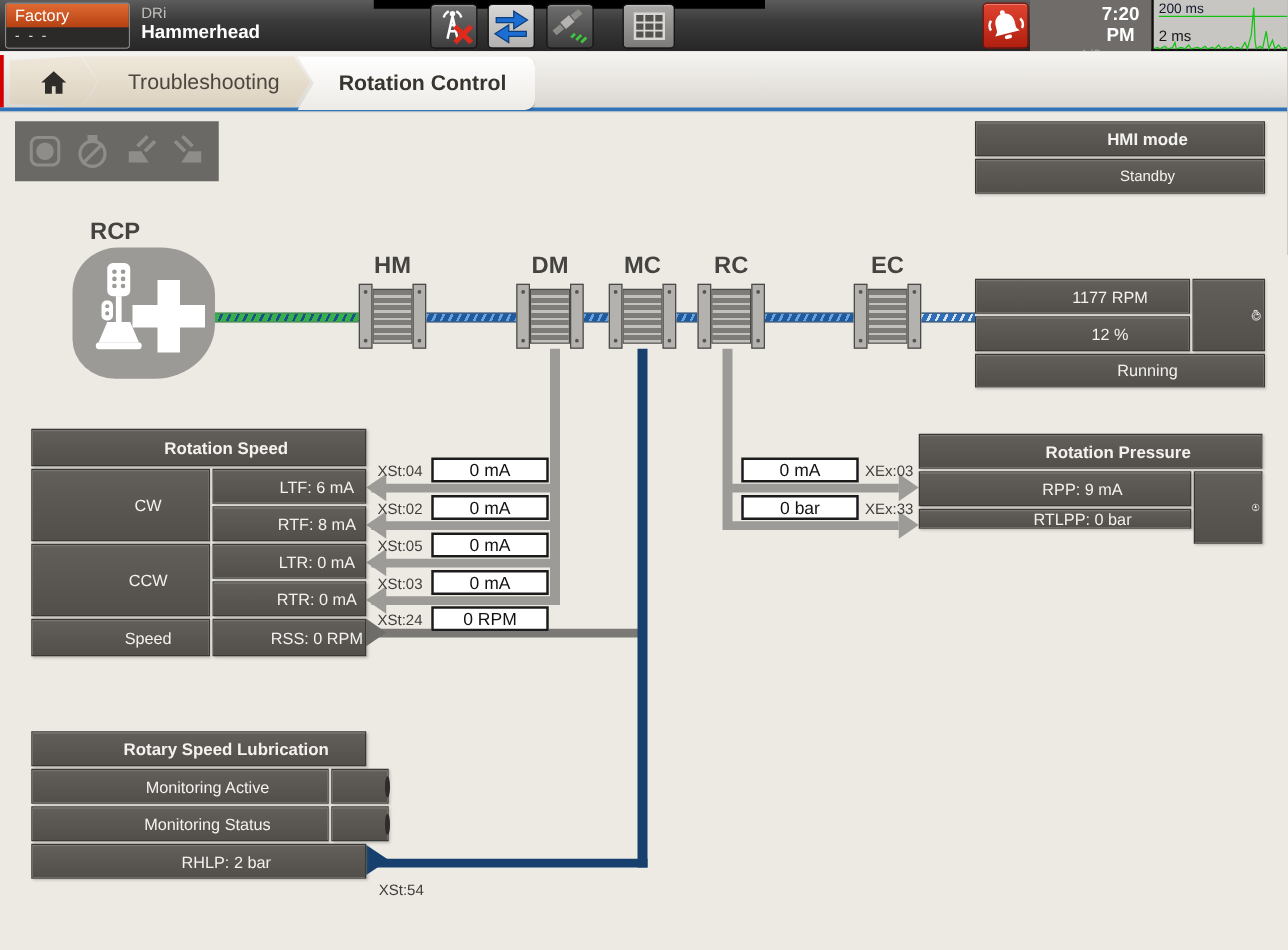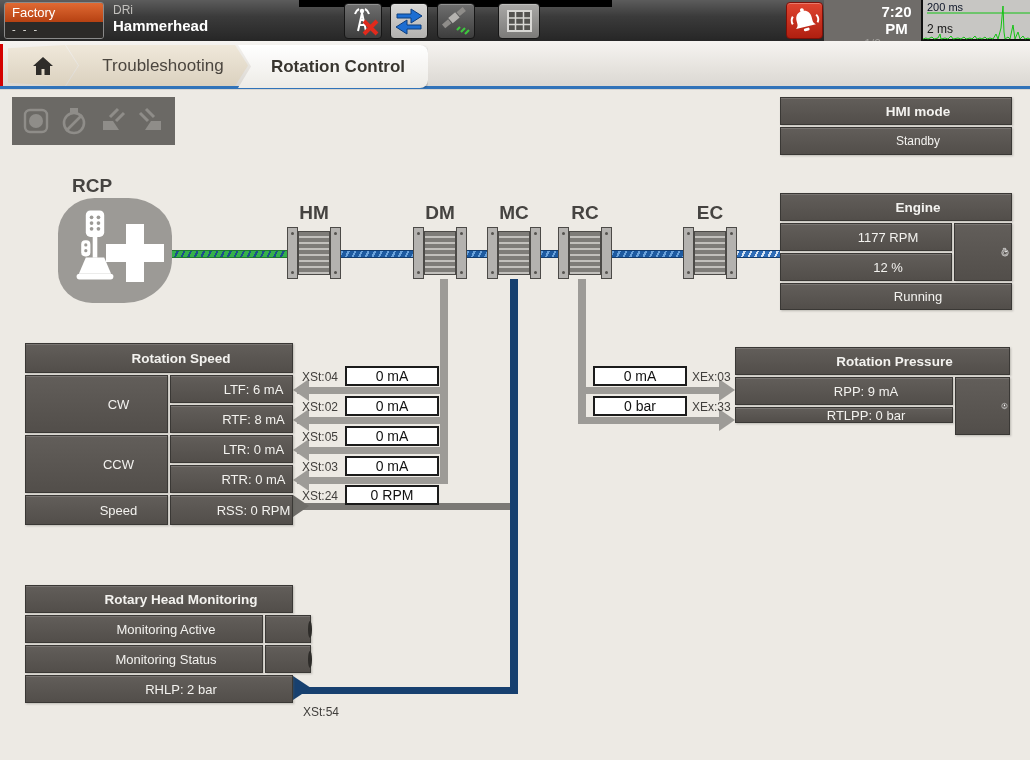--- a/index.html
+++ b/index.html
@@ -274,21 +274,20 @@
         <div class="mbody"></div>
         <div class="plate"></div>
       </div>
     <div class="module" style="left:683px;top:137px;">
         <div class="plate"></div>
         <div class="mbody"></div>
         <div class="plate"></div>
       </div>
 
     <div class="boxwrap" style="left:780px;top:103px;width:232px;height:117px;">
-      <div class="dc dch" style="left:0;top:0;width:232px;height:28px;">Engine</div>
       <div class="dc" style="left:0;top:30px;width:172px;height:28px;">1177 RPM</div>
       <div class="dc" style="left:0;top:60px;width:172px;height:28px;">12 %</div>
       <div class="dc" style="left:174px;top:30px;width:58px;height:58px;">
         <svg width="50" height="50" viewBox="0 0 56 56">
           <circle cx="28" cy="32" r="15" stroke="#fff" stroke-width="3" fill="none"></circle>
           <path d="M20 17 v-6 h11 v6" stroke="#fff" stroke-width="3" fill="none"></path>
           <path d="M35 27 a9 9 0 1 0 2 7" stroke="#fff" stroke-width="3" fill="none"></path>
           <polygon points="31,21 39,27 29,30" fill="#fff"></polygon>
         </svg>
       </div>
@@ -354,21 +353,21 @@
       <div class="dc" style="left:220px;top:30px;width:55px;height:58px;">
         <svg width="46" height="46" viewBox="0 0 50 50">
           <circle cx="25" cy="25" r="15" stroke="#fff" stroke-width="2.6" fill="none"></circle>
           <polygon points="25,12 20,27 30,27" fill="#fff"></polygon>
           <path d="M18 32 a9 9 0 0 0 14 0" stroke="#fff" stroke-width="2.6" fill="none"></path>
         </svg>
       </div>
     </div>
 
     <div class="boxwrap" style="left:25px;top:495px;width:268px;height:118px;z-index:6;">
-      <div class="dc dch" style="left:0;top:0;width:268px;height:28px;">Rotary Head Monitoring</div>
+      <div class="dc dch" style="left:0;top:0;width:268px;height:28px;">Rotary Speed Lubrication</div>
       <div class="dc" style="left:0;top:30px;width:238px;height:28px;">Monitoring Active</div>
       <div class="dc" style="left:240px;top:30px;width:28px;height:28px;">
         <div class="led led-off"></div>
       </div>
       <div class="dc" style="left:0;top:60px;width:238px;height:28px;">Monitoring Status</div>
       <div class="dc" style="left:240px;top:60px;width:28px;height:28px;">
         <div class="led led-on"></div>
       </div>
       <div class="dc" style="left:0;top:90px;width:268px;height:28px;">RHLP: 2 bar</div>
     </div>

